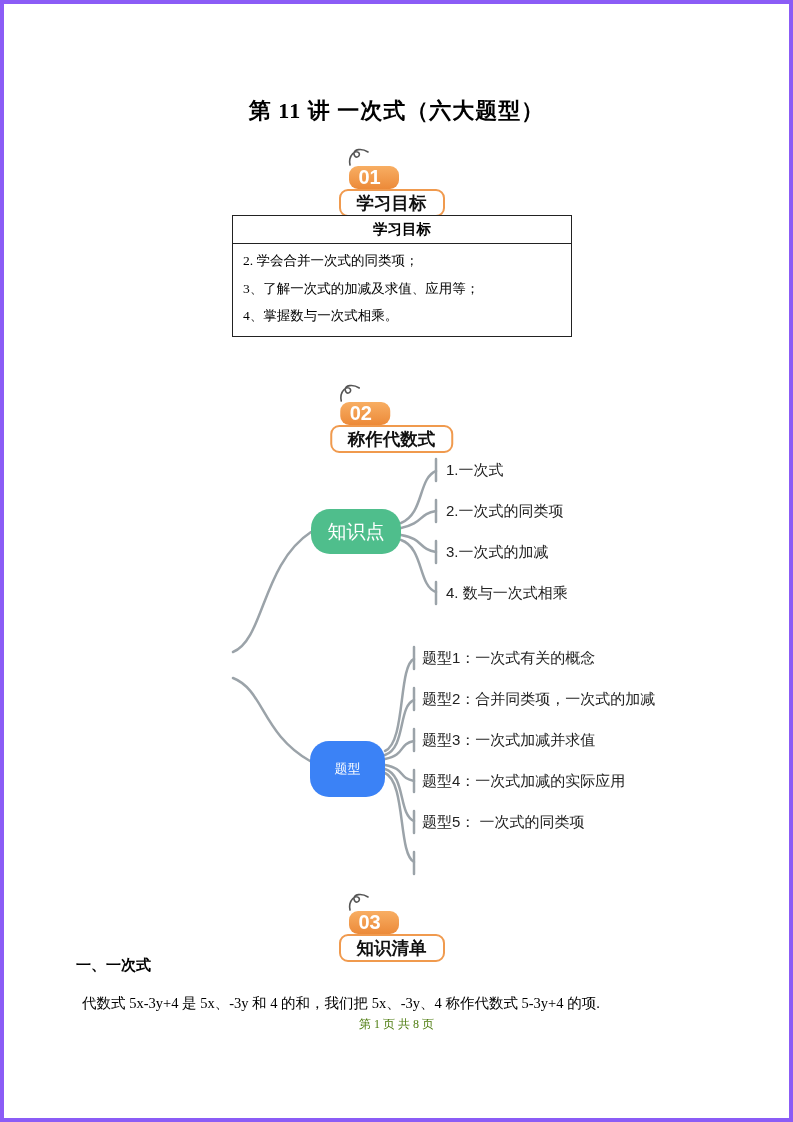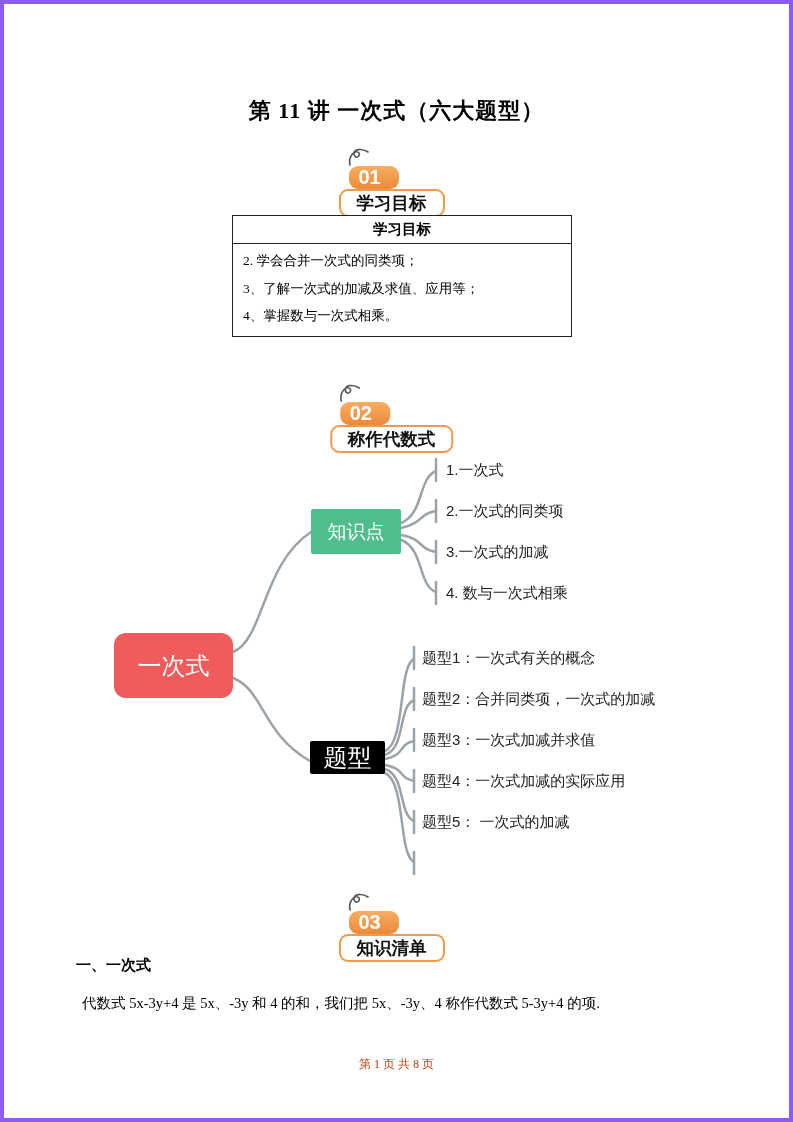--- a/index.html
+++ b/index.html
@@ -40,33 +40,33 @@
   .obj-header{
     font-family:"Liberation Sans","DejaVu Sans",sans-serif;
     font-weight:bold;text-align:center;font-size:14.5px;padding:4px 0;
     border-bottom:1.4px solid #222;color:#000;
   }
   .obj-items{padding:3px 0 6px;}
   .obj-item{font-size:13.5px;line-height:27.5px;padding:0 10px;color:#000;white-space:nowrap;}
   
   .mm-node{
     position:absolute;display:flex;align-items:center;justify-content:center;
-    color:#fff;font-family:"Liberation Sans","DejaVu Sans",sans-serif;border-radius:2px;
+    color:#fff;font-family:"Liberation Sans","DejaVu Sans",sans-serif;border-radius:19px;
   }
   .mm-root{left:110px;top:629px;width:119px;height:65px;background:#F25B5B;font-size:24px;border-radius:12px;}
   .mm-kp{left:307px;top:505px;width:90px;height:45px;background:#4FBE8C;font-size:19px;}
-  .mm-tx{left:306px;top:737px;width:75px;height:33px;background:#000000;font-size:24px;}
+  .mm-tx{left:306px;top:737px;width:75px;height:56px;background:#3b82f6;font-size:13px;}
   .mm-item{
     position:absolute;font-size:15px;color:#222;white-space:nowrap;
     font-family:"Liberation Sans","DejaVu Sans",sans-serif;line-height:18px;
   }
   
   .content-heading{position:absolute;left:72px;top:952px;font-size:15px;font-weight:bold;color:#000;}
   .content-para{position:absolute;left:78px;top:990px;width:640px;font-size:14.5px;color:#000;}
-  .footer{position:absolute;left:0;top:1052px;width:100%;text-align:center;font-size:12px;color:#c2410c;}
+  .footer{position:absolute;left:0;top:1012px;width:100%;text-align:center;font-size:12px;color:#4d7c0f;}
 </style>
 </head>
 <body>
 
 <div class="page">
 
   <svg class="connectors" width="793" height="1122" viewBox="0 0 793 1122">
     <g fill="none" stroke="#9BA3A9" stroke-width="2.5" stroke-linecap="round">
 
       <path d="M 229 648 C 260 636, 258 560, 307 528"></path>
@@ -116,34 +116,33 @@
   </div>
 
   <div class="badge" style="top:398px;">
     <svg class="squiggle" width="24" height="20" viewBox="0 0 24 20">
       <path d="M3 18 C 1 8, 9 2, 12 6 C 14 9, 8 13, 7 7 C 6 2, 15 1, 21 5" stroke="#555" fill="none" stroke-width="1.6" stroke-linecap="round"></path>
     </svg>
     <span class="badge-num">02</span>
     <span class="badge-label">称作代数式</span>
   </div>
 
-  <div class="mm-node mm-root">一次式</div>
   <div class="mm-node mm-kp">知识点</div>
   <div class="mm-node mm-tx">题型</div>
 
   <div class="mm-item" style="left:442px;top:457px;">1.一次式</div>
   <div class="mm-item" style="left:442px;top:498px;">2.一次式的同类项</div>
   <div class="mm-item" style="left:442px;top:539px;">3.一次式的加减</div>
   <div class="mm-item" style="left:442px;top:580px;">4. 数与一次式相乘</div>
 
   <div class="mm-item" style="left:418px;top:645px;">题型1：一次式有关的概念</div>
   <div class="mm-item" style="left:418px;top:686px;">题型2：合并同类项，一次式的加减</div>
   <div class="mm-item" style="left:418px;top:727px;">题型3：一次式加减并求值</div>
   <div class="mm-item" style="left:418px;top:768px;">题型4：一次式加减的实际应用</div>
-  <div class="mm-item" style="left:418px;top:809px;">题型5： 一次式的加减</div>
+  <div class="mm-item" style="left:418px;top:809px;">题型5： 一次式的同类项</div>
 
   <div class="badge" style="top:907px;justify-content:space-between;">
     <svg class="squiggle" width="24" height="20" viewBox="0 0 24 20">
       <path d="M3 18 C 1 8, 9 2, 12 6 C 14 9, 8 13, 7 7 C 6 2, 15 1, 21 5" stroke="#555" fill="none" stroke-width="1.6" stroke-linecap="round"></path>
     </svg>
     <span class="badge-num">03</span>
     <span class="badge-label">知识清单</span>
   </div>
 
   <div class="content-heading">一、一次式</div>

